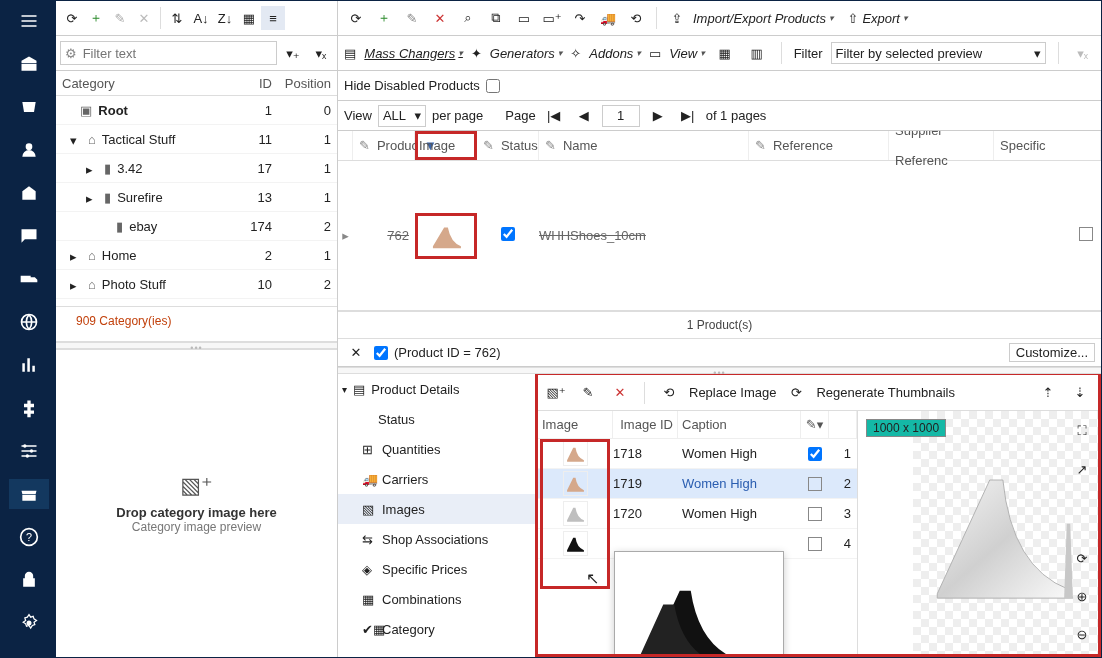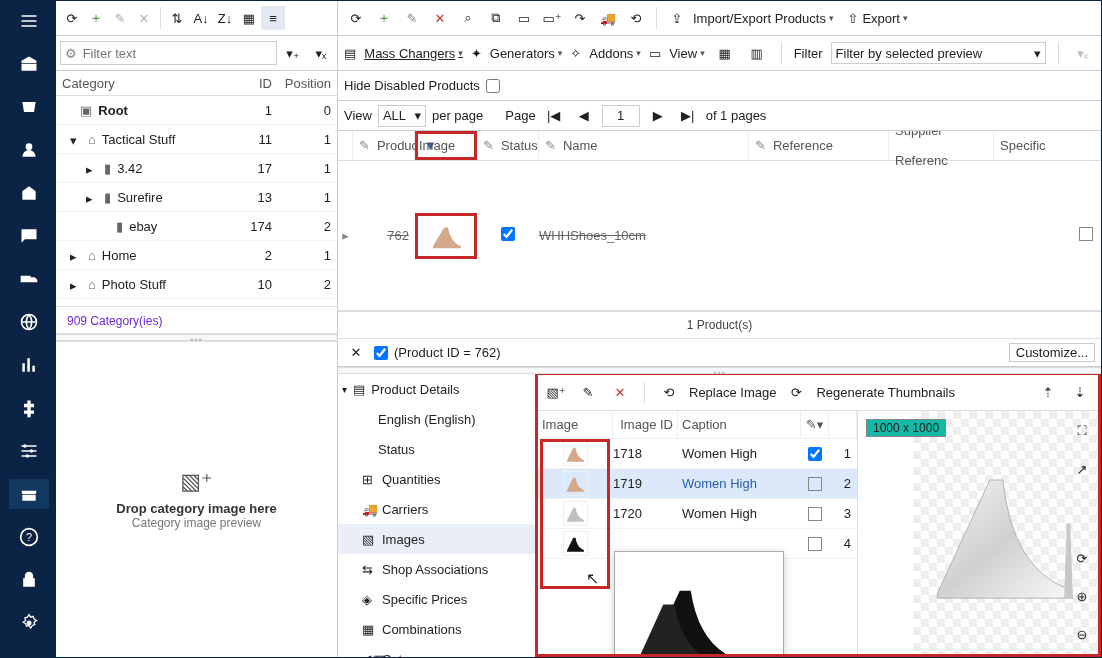--- a/index.html
+++ b/index.html
@@ -21,28 +21,28 @@
   .chead { height:25px; border-bottom:1px solid #ddd; display:flex; color:#555; font-size:12px; }
   .chead div:nth-child(1){ flex:1; padding-left:6px; line-height:25px; }
   .chead div:nth-child(2){ width:50px; text-align:right; line-height:25px; }
   .chead div:nth-child(3){ width:65px; text-align:right; padding-right:6px; line-height:25px; }
   .tree { overflow:auto; flex:0 0 210px; }
   .row { height:29px; display:flex; align-items:center; border-bottom:1px solid #f3f3f3; }
   .row .lbl { flex:1; display:flex; align-items:center; gap:6px; white-space:nowrap; overflow:hidden; }
   .row .id  { width:50px; text-align:right; }
   .row .pos { width:65px; text-align:right; padding-right:6px; }
   .chev { width:12px; height:12px; display:inline-block; }
-  .cstat { height:28px; border-top:1px solid #ddd; border-bottom:1px solid #ddd; line-height:28px; padding-left:11px; font-size:12px; color:#6d28d9; }
+  .cstat { height:36px; border-top:1px solid #ddd; border-bottom:1px solid #ddd; line-height:28px; padding-left:20px; font-size:12px; color:#c2410c; }
   .cdrop { flex:1; border-top:1px solid #ddd; display:flex; justify-content:center; align-items:center; flex-direction:column; color:#777; }
   .handle { height:7px; background:#f7f7f7; border-top:1px solid #ddd; border-bottom:1px solid #ddd; display:flex; justify-content:center; color:#bbb; font-size:9px; letter-spacing:1px; }
   .prod { flex:1; display:flex; flex-direction:column; overflow:hidden; }
   .ptb1 { height:35px; border-bottom:1px solid #ccc; display:flex; align-items:center; gap:4px; padding:0 6px; }
   .ptb2 { height:35px; border-bottom:1px solid #ccc; display:flex; align-items:center; gap:8px; padding:0 6px; }
   .ptb3 { height:30px; border-bottom:1px solid #ccc; display:flex; align-items:center; gap:6px; padding:0 6px; }
-  .dd { display:flex; align-items:center; gap:3px; cursor:pointer; }
+  .dd { display:flex; align-items:center; gap:3px; cursor:pointer;font-style:italic; }
   .dd::after { content:"▾"; font-size:9px; color:#555; }
   .sel-box { border:1px solid #ccc; height:22px; display:flex; align-items:center; padding:0 4px; }
   .grid { flex:0 0 180px; overflow:hidden; display:flex; flex-direction:column; border-bottom:1px solid #ddd; }
   .ghead { height:30px; border-bottom:1px solid #ddd; display:flex; }
   .gcell { border-right:1px solid #eee; padding:0 6px; line-height:30px; color:#555; display:flex; align-items:center; gap:4px; }
   .grow { flex:1; display:flex; align-items:center; height:50px; }
   .pstat { height:28px; border-top:1px solid #ddd; border-bottom:1px solid #ddd; display:flex; justify-content:center; align-items:center; font-size:12px; color:#444; }
   .filter-row { height:28px; border-bottom:1px solid #ccc; display:flex; align-items:center; padding:0 6px; gap:6px; }
   .filter-row .cust { margin-left:auto; border:1px solid #ccc; padding:1px 6px; cursor:pointer; }
   .detail { flex:1; display:flex; overflow:hidden; }
@@ -386,23 +386,20 @@
 
         <div class="detail">
           <div class="dside">
             <div class="ditem">
               <span style="font-size:10px">▾</span>
               <span>▤</span>
               <span>Product Details</span>
             </div>
             <div id="ditems">
                 <div class="ditem sub">
-                  <span>English (English)</span>
-                </div>
-                <div class="ditem sub">
                   <span>Status</span>
                 </div>
                 <div class="ditem">
                   <span style="width:14px"></span>
                   <span class="smallicon">⊞</span>
                   <span>Quantities</span>
                 </div>
                 <div class="ditem">
                   <span style="width:14px"></span>
                   <span class="smallicon">🚚</span>

